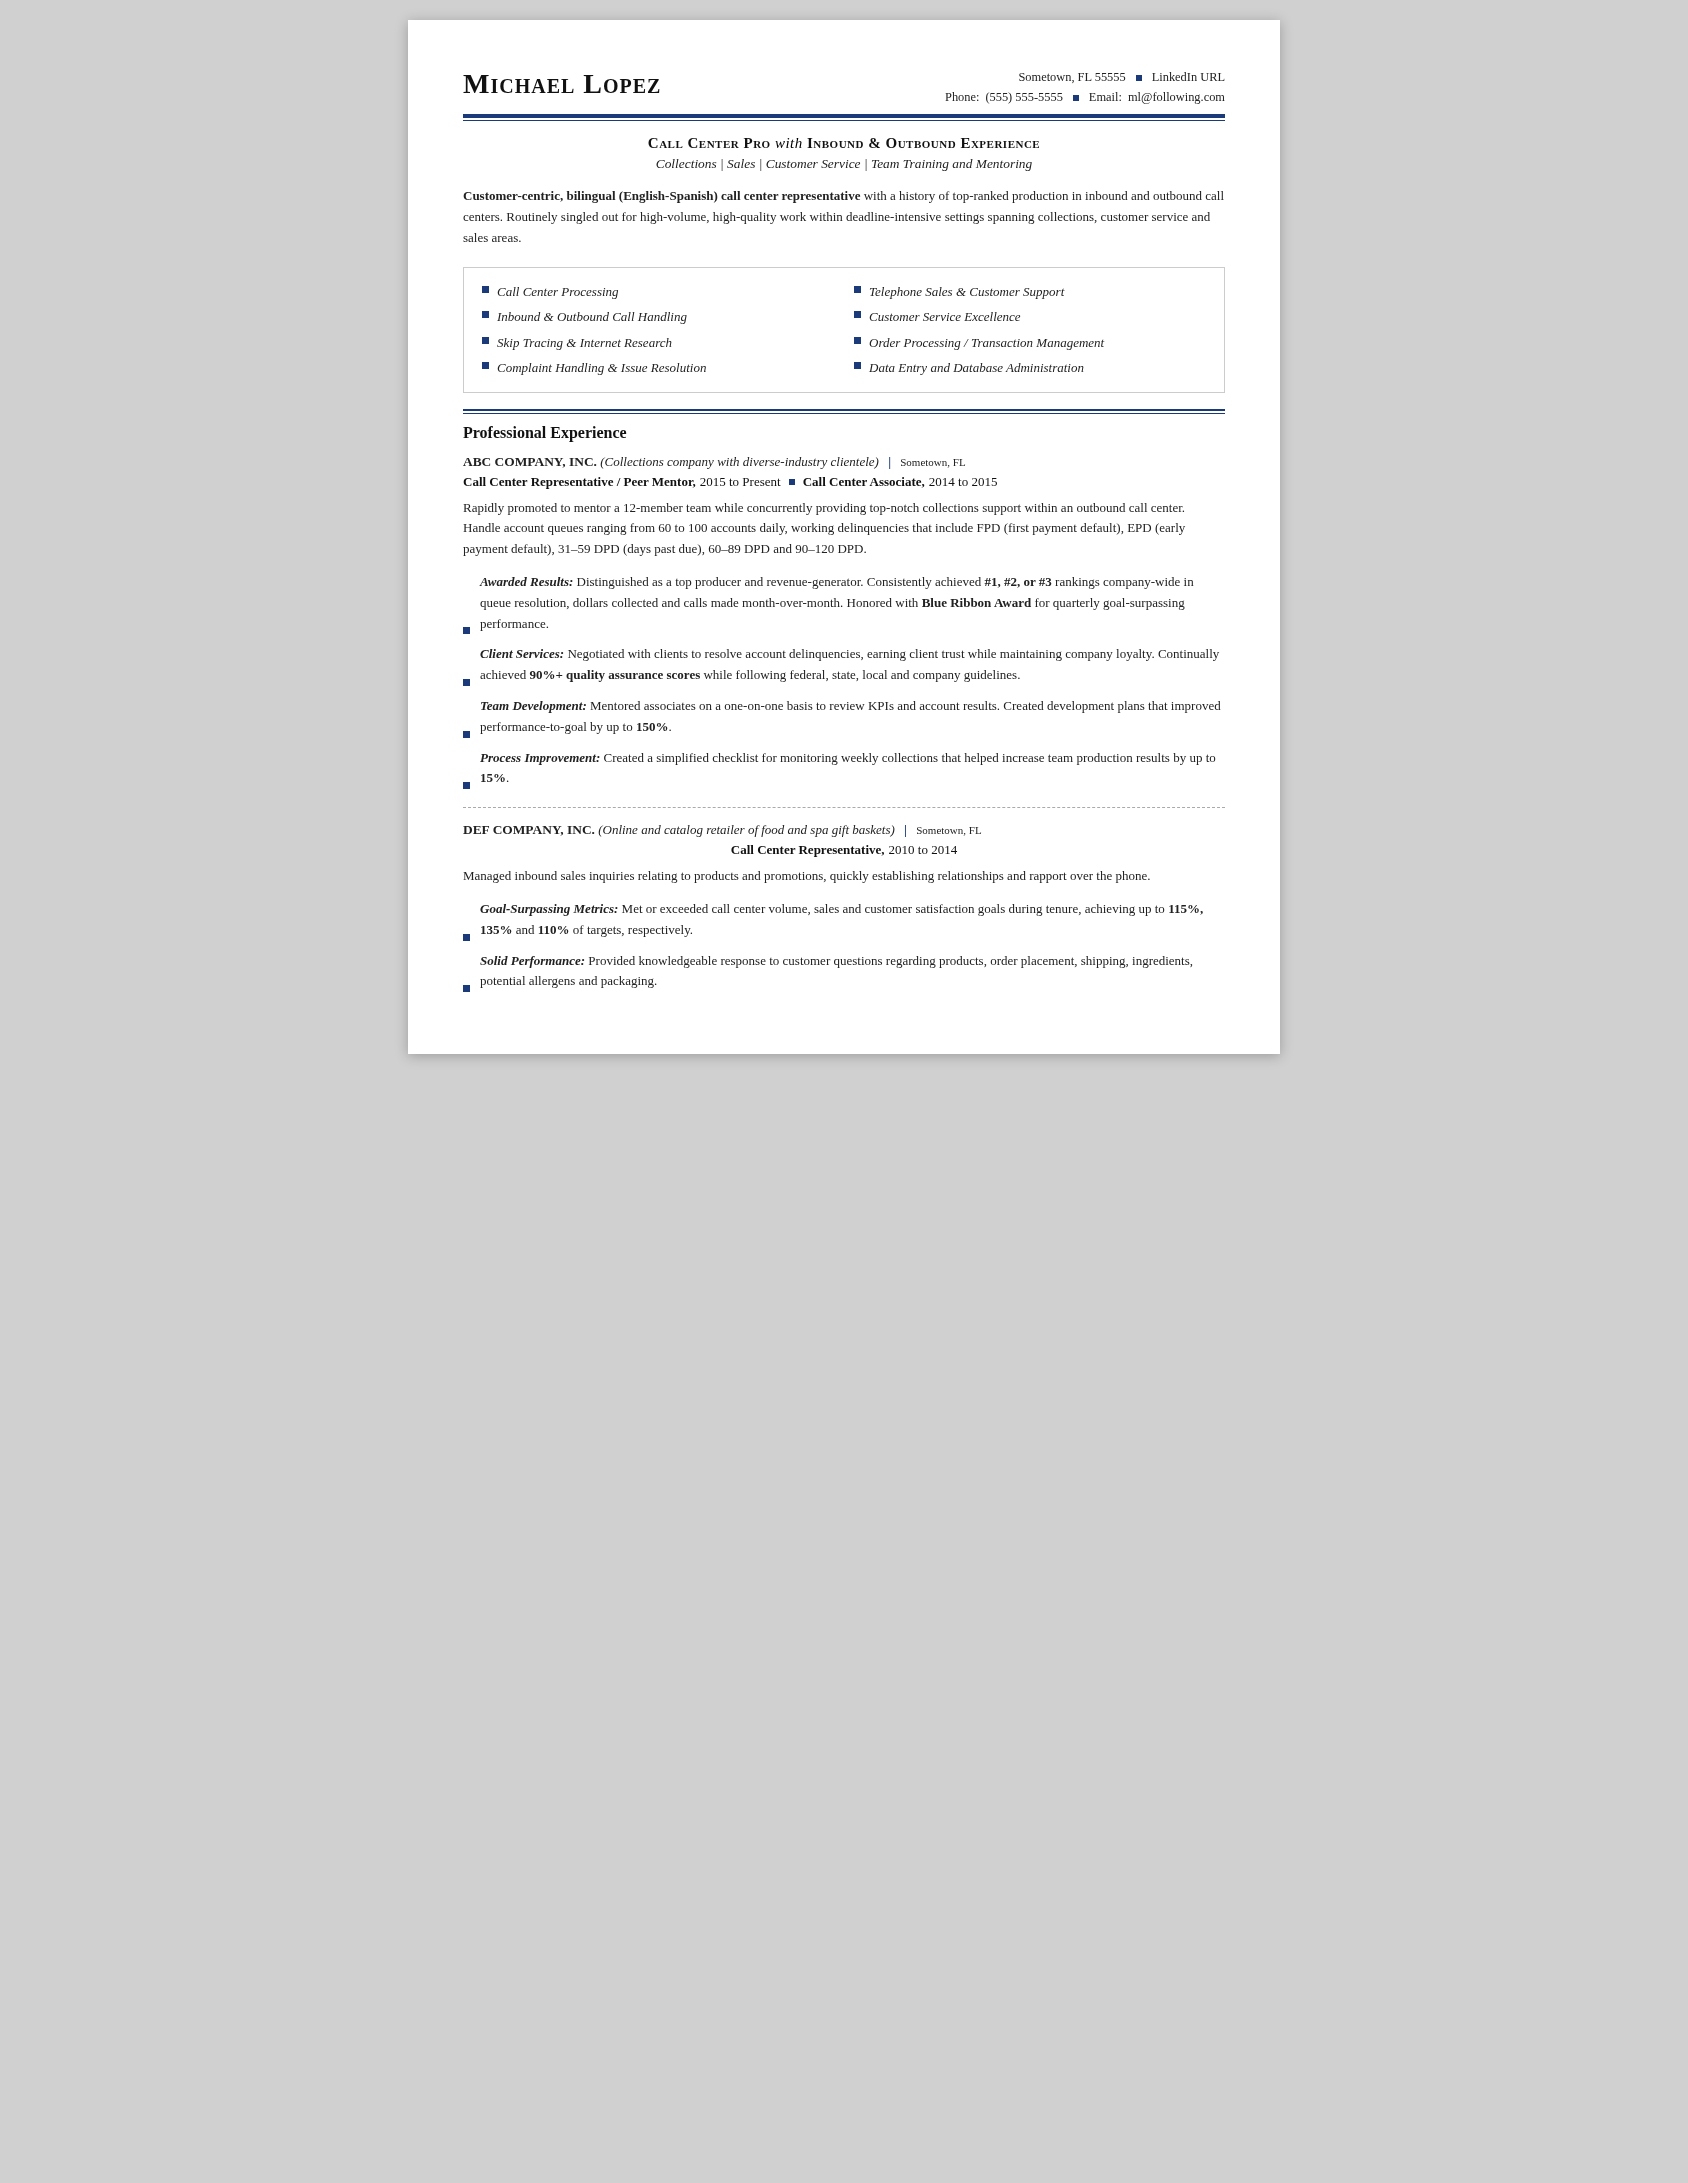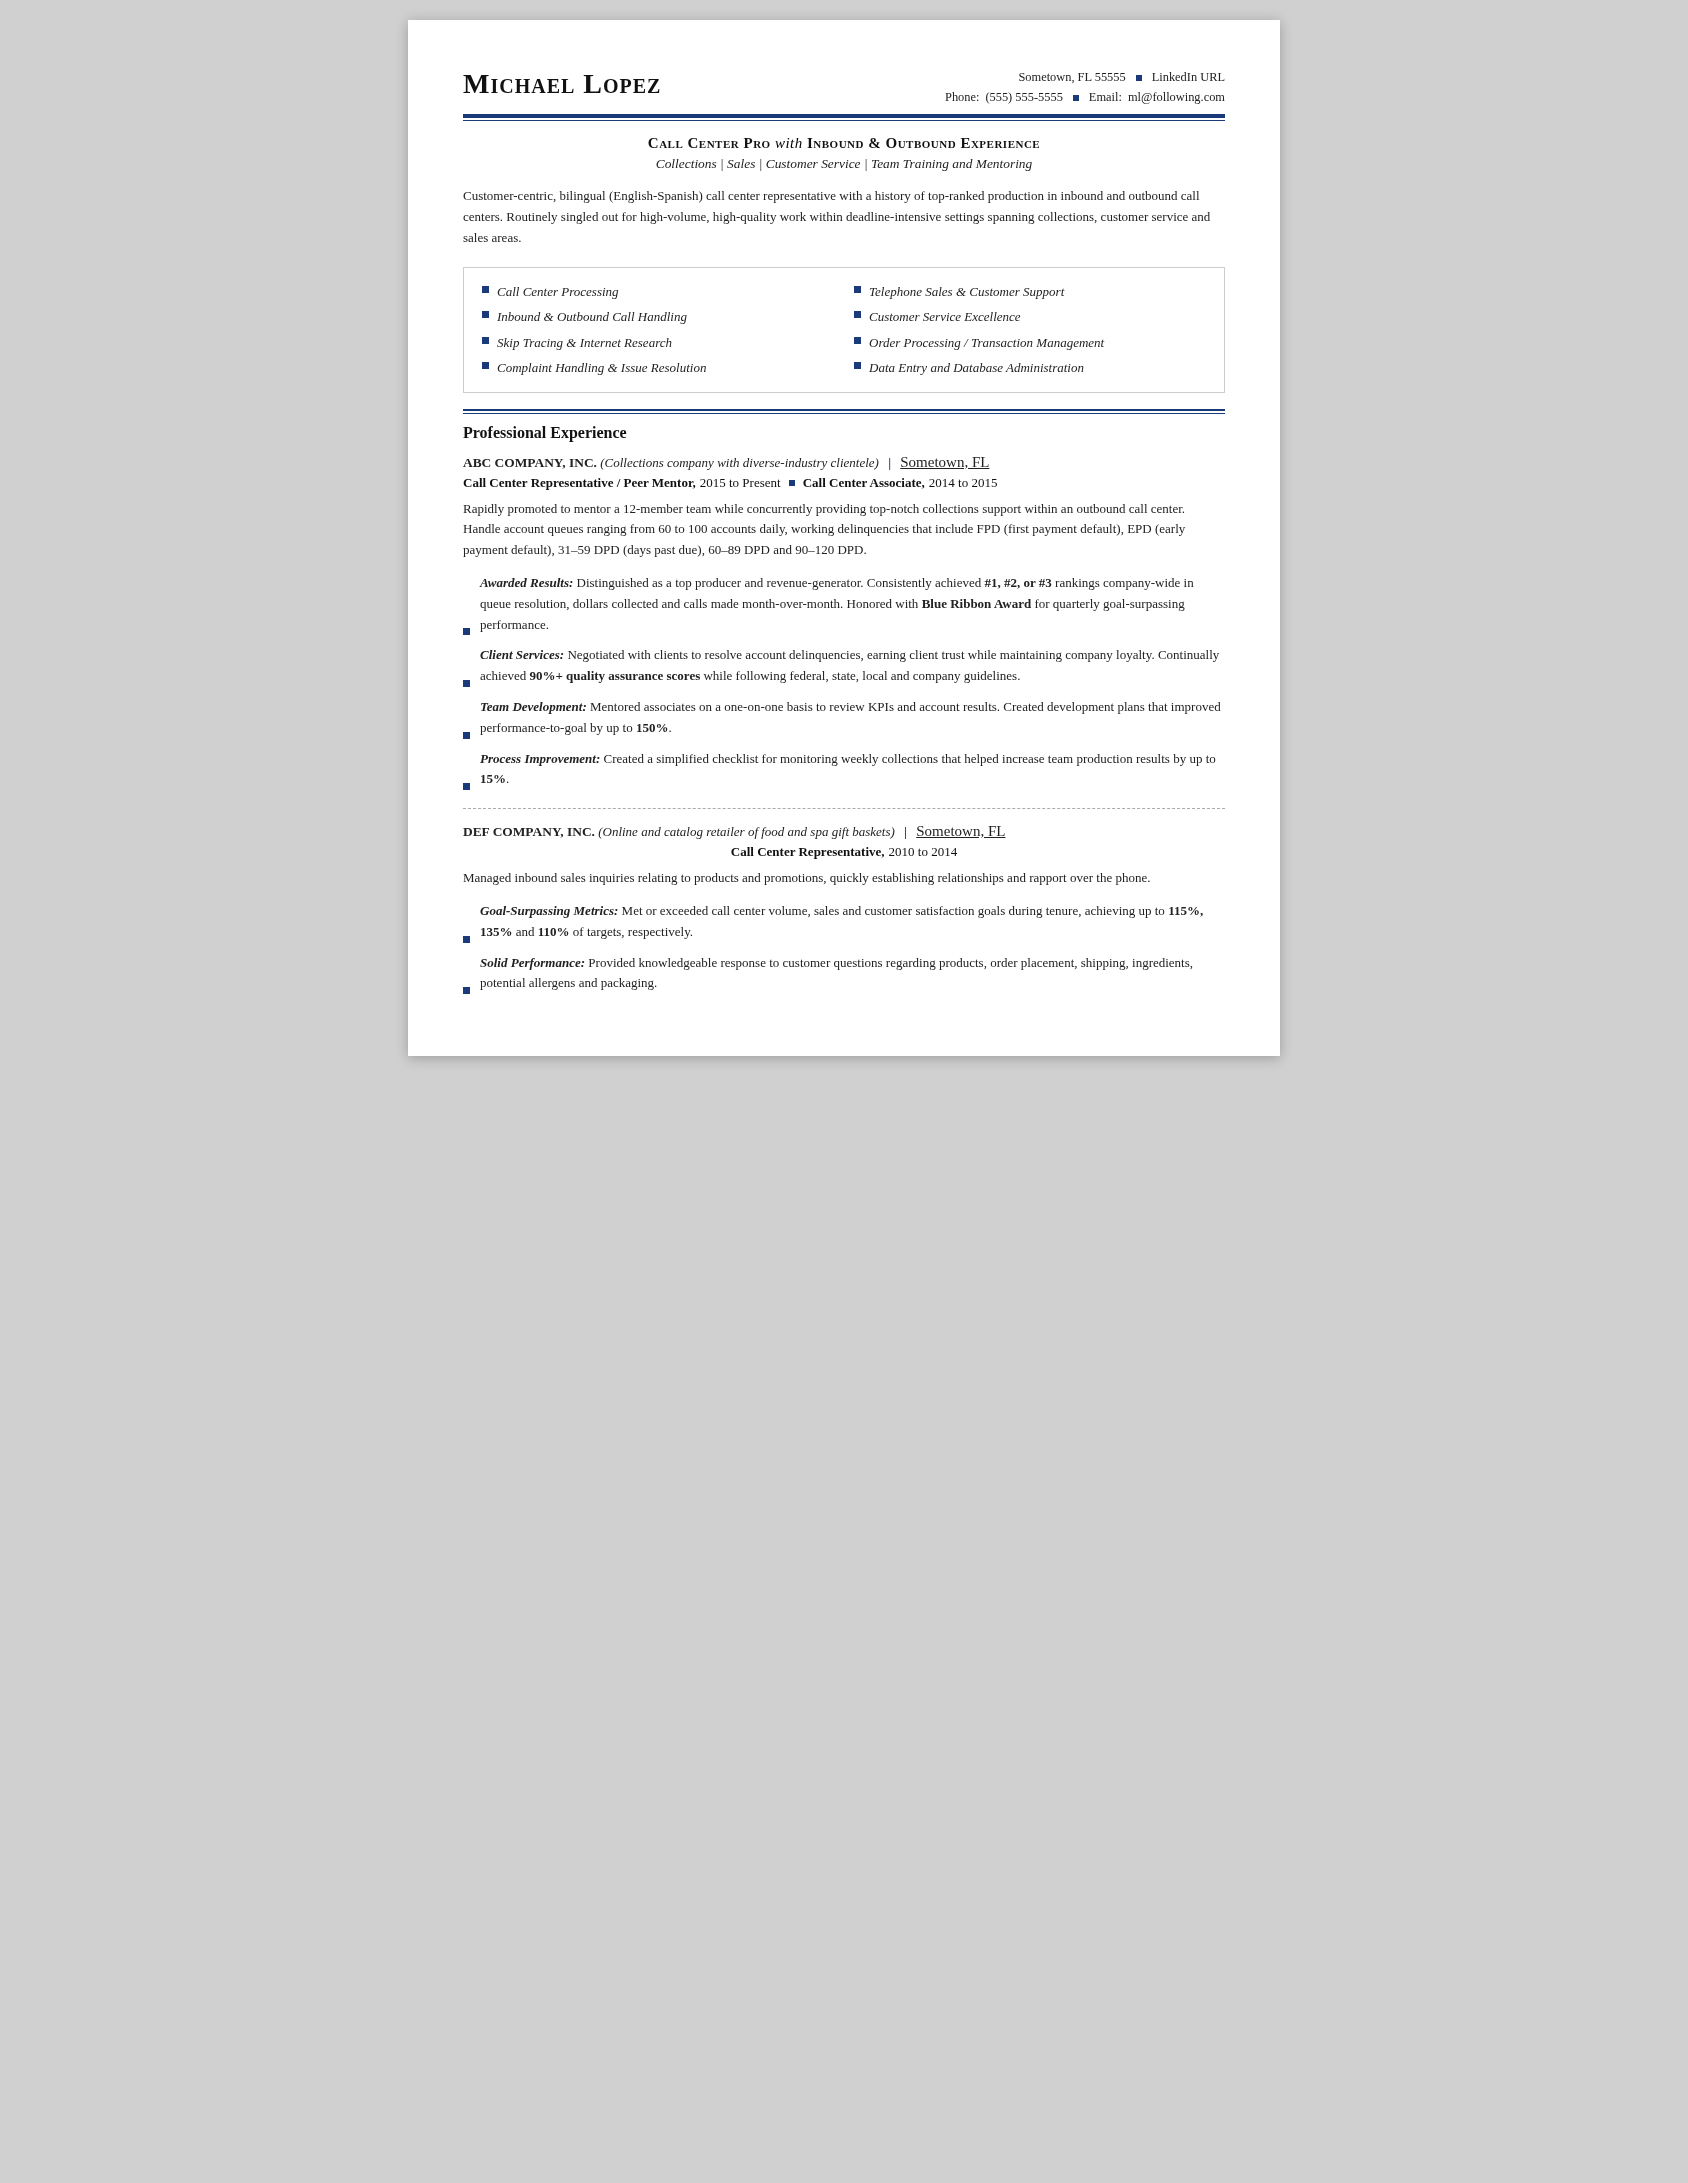--- a/index.html
+++ b/index.html
@@ -88,21 +88,21 @@
       margin-bottom: 14px;
     }
     
     .summary {
       font-size: 13px;
       color: #222;
       line-height: 1.6;
       margin-bottom: 18px;
     }
     .summary strong {
-      font-weight: normal;
+      font-weight: bold;
     }
     
     .skills-box {
       border: 1px solid #ccc;
       padding: 14px 18px;
       margin-bottom: 16px;
       display: grid;
       grid-template-columns: 1fr 1fr;
       gap: 6px 20px;
     }
@@ -152,22 +152,21 @@
       font-weight: bold;
       font-size: 13.4px;
       text-transform: uppercase;
     }
     .company-line .company-desc {
       font-style: italic;
       font-weight: normal;
       font-size: 13px;
     }
     .company-line .location {
-      font-size: 15px;
-      text-decoration: underline;
+      font-size: 11px;
     }
     
     .role-line {
       font-size: 13px;
       color: #111;
       margin-bottom: 8px;
       display: flex;
       align-items: center;
       flex-wrap: wrap;
       gap: 4px;

